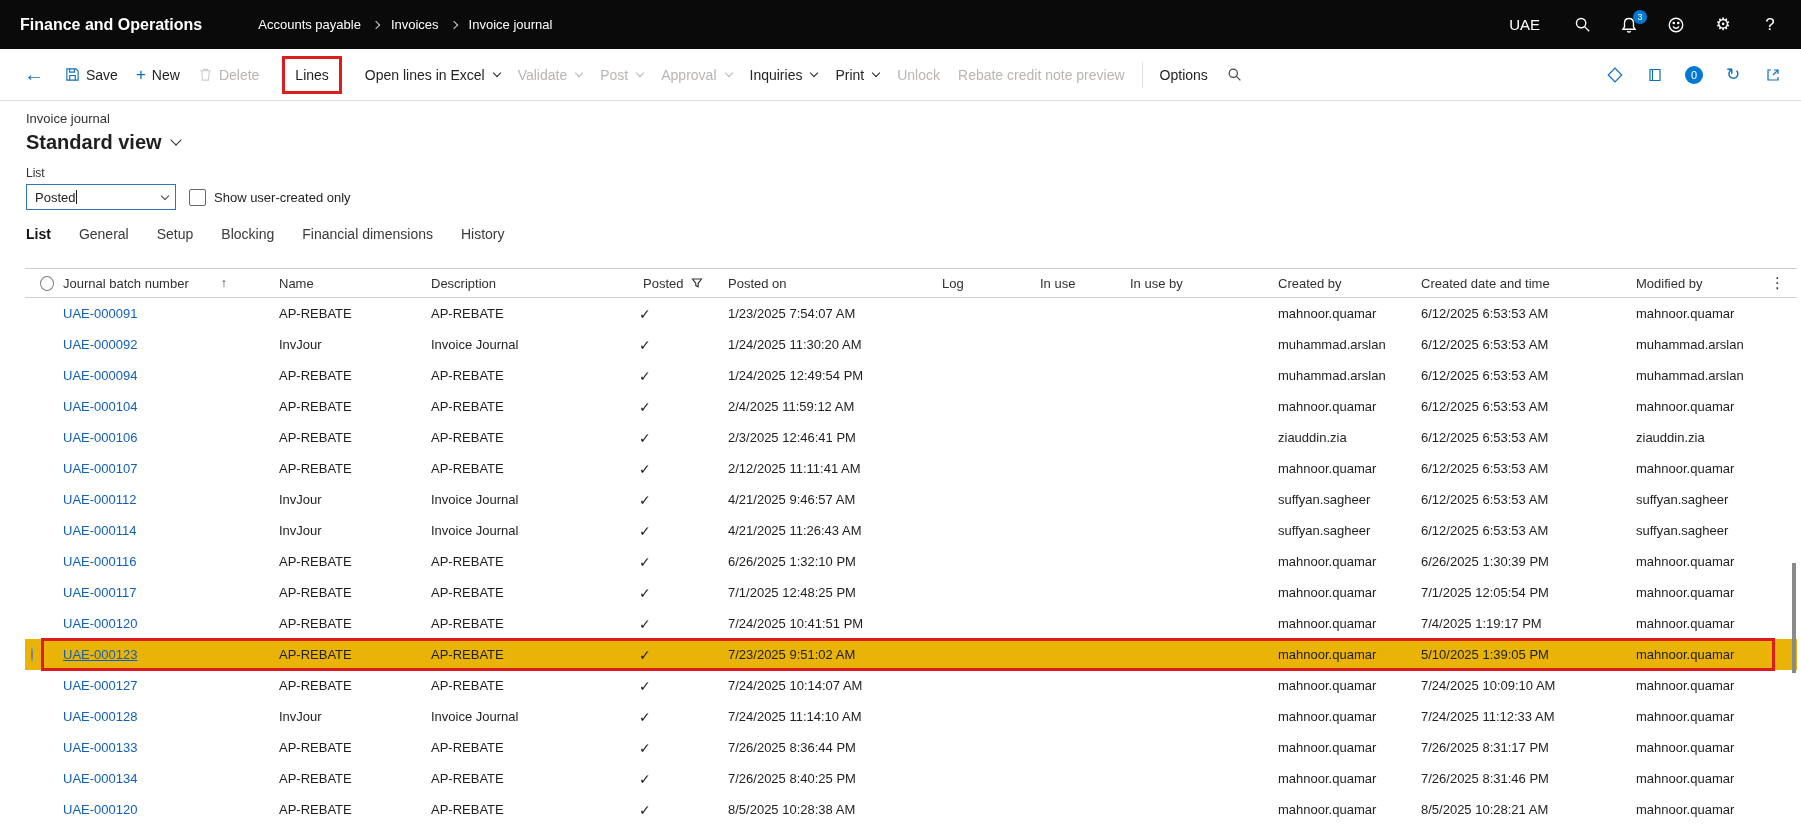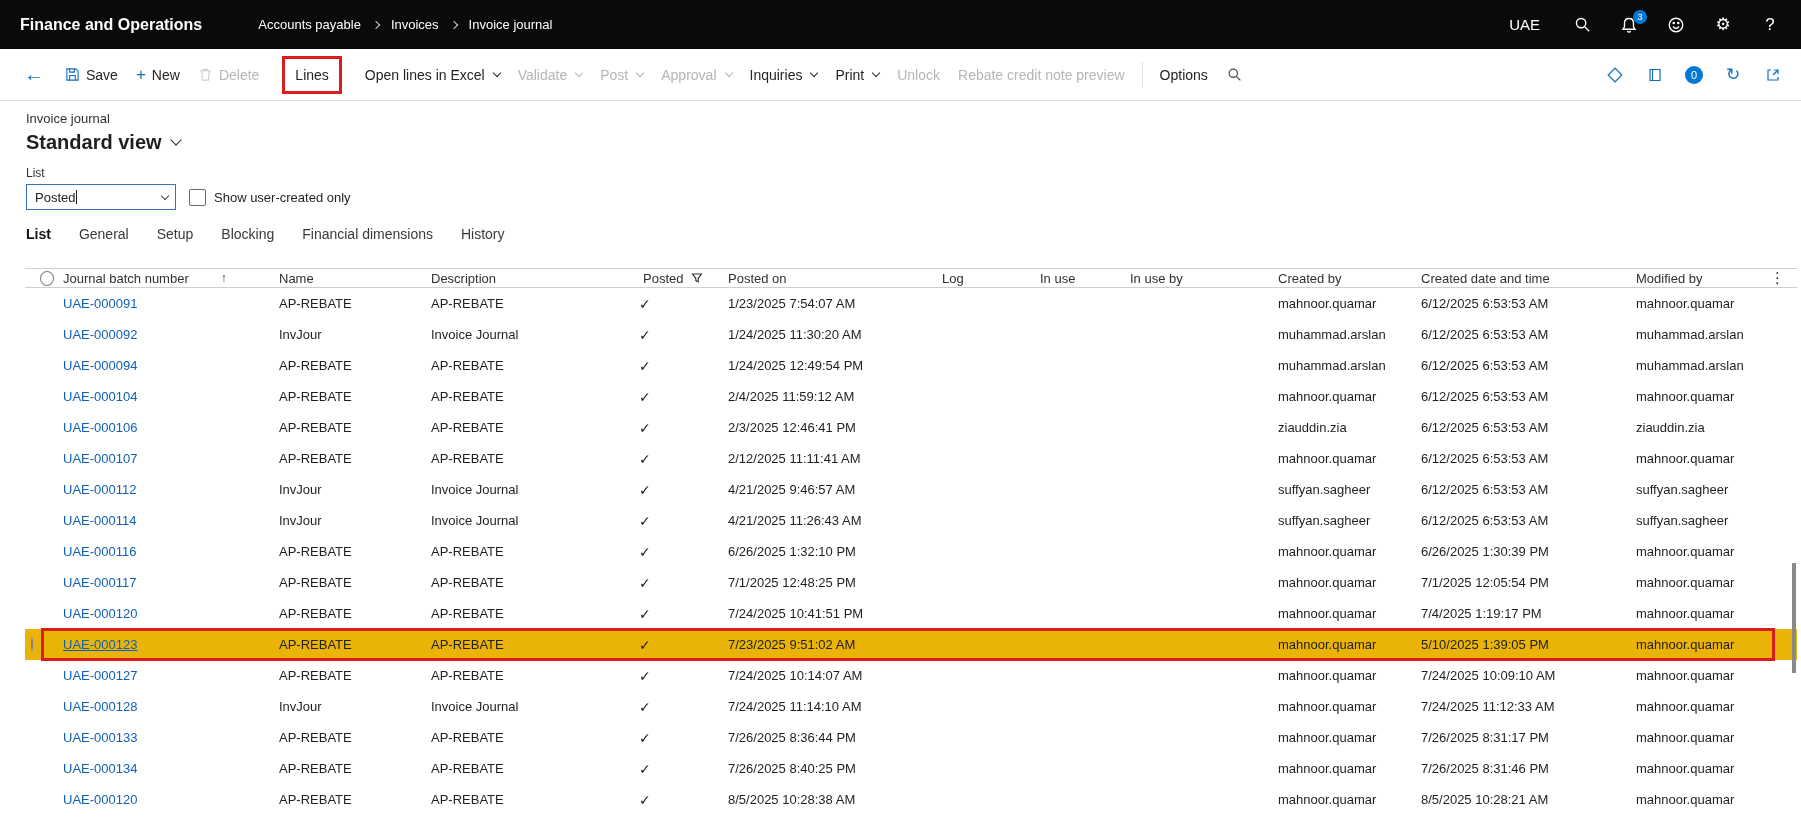--- a/index.html
+++ b/index.html
@@ -56,21 +56,21 @@
   .tabs { display:flex; gap:28px; padding:16px 0 10px 26px; font-size:14px; color:#3b3a39; }
   .tab { cursor:pointer; }
   .tab.active { font-weight:700; color:#141414; }
 
   
   .grid { margin:16px 4px 0 25px; font-size:13px; position:relative; }
   .grid-head, .grid-row {
     display:grid; align-items:center;
     grid-template-columns:29px 216px 152px 212px 85px 214px 98px 90px 148px 143px 215px 165px 1fr;
   }
-  .grid-head { height:20px; border-top:1px solid #d1cfcd; border-bottom:1px solid #d1cfcd; color:#323130; position:relative; }
+  .grid-head { height:30px; border-top:1px solid #d1cfcd; border-bottom:1px solid #d1cfcd; color:#323130; position:relative; }
   .hcell { padding-left:9px; display:flex; align-items:center; gap:6px; white-space:nowrap; overflow:hidden; cursor:pointer; }
   .sort-arrow { font-size:12px; color:#323130; margin-left:26px; }
   .funnel { color:#323130; display:flex; margin-left:2px; }
   .more-icon { position:absolute; right:12px; top:50%; transform:translateY(-50%); font-size:15px; color:#323130; cursor:pointer; }
   .radio { width:15px; height:15px; border:1px solid #7f7d7b; border-radius:50%; background:#fff; margin-left:6px; }
   .grid-row { height:31px; position:relative; cursor:pointer; color:#201f1e; }
   .grid-row .radio { visibility:hidden; }
   .grid-row.selected .radio { visibility:visible; }
   .cell { padding-left:9px; white-space:nowrap; overflow:hidden; }
   .link { color:#1160b7; text-decoration:none; cursor:pointer; }

